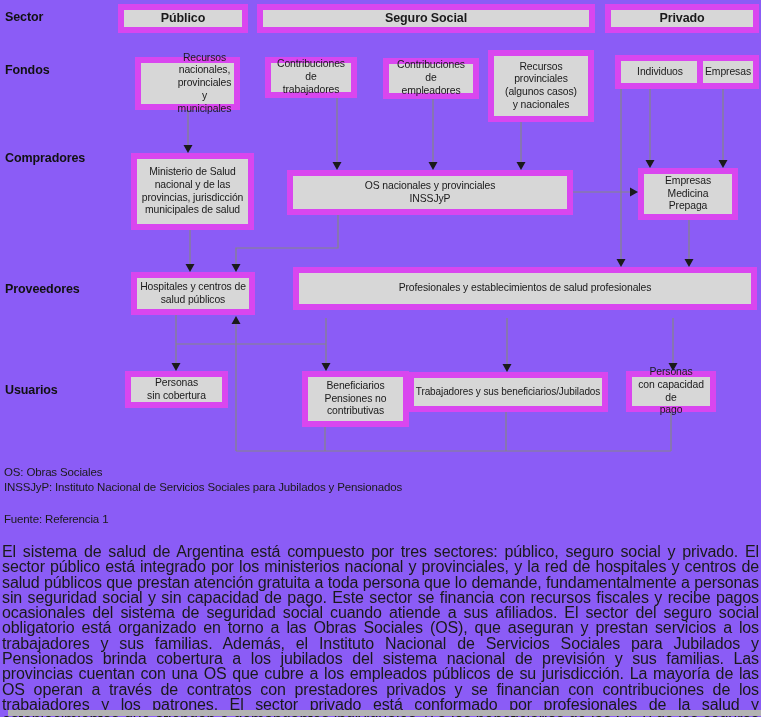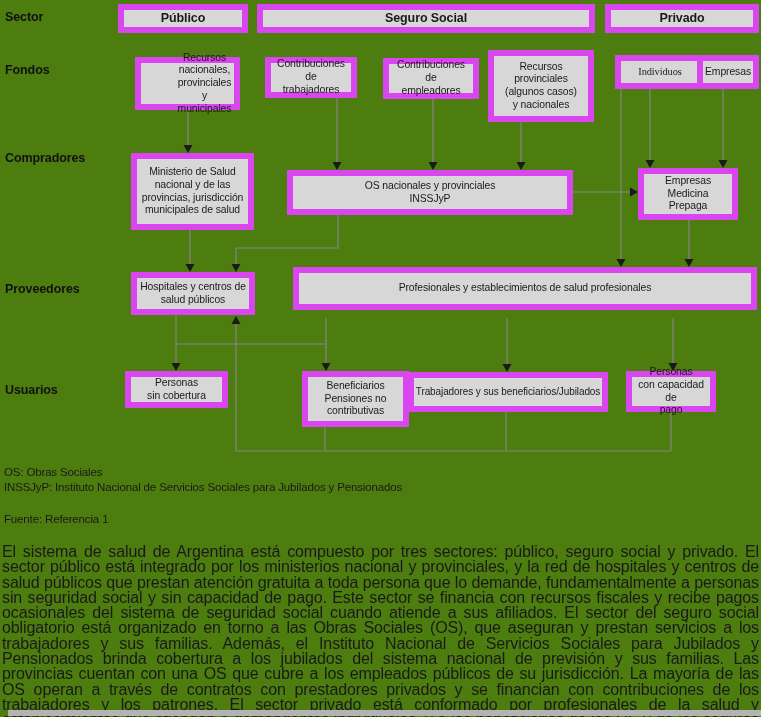--- a/index.html
+++ b/index.html
@@ -1,17 +1,17 @@
 <!DOCTYPE html>
 <html><head>
 <meta charset="utf-8">
 <style>
   html,body{margin:0;padding:0;background:#ffffff;}
   .canvas{
-    position:relative;width:761px;height:717px;background:#4d7c0f;overflow:hidden;
+    position:relative;width:761px;height:717px;background:#8b5cf6;overflow:hidden;
     font-family:"Liberation Sans", sans-serif;color:#1a1a1a;
   }
   .rowlabel{
     position:absolute;left:5px;font-size:12.5px;font-weight:bold;color:#111111;
     letter-spacing:-0.1px;white-space:nowrap;z-index:3;
   }
   .dbox{
     position:absolute;background:#d7d7d7;border:6px solid #d946ef;box-sizing:border-box;
     display:flex;align-items:center;justify-content:center;text-align:center;
     font-size:10.4px;line-height:1.22;letter-spacing:-0.1px;color:#1a1a1a;
@@ -110,21 +110,21 @@
   <div class="dbox" style="left:135px;top:57px;width:105px;height:53px;padding-left:35px;">Recursos nacionales,
 provinciales y
 municipales</div>
   <div class="dbox" style="left:265px;top:57px;width:92px;height:41px;">Contribuciones de
 trabajadores</div>
   <div class="dbox" style="left:383px;top:58px;width:96px;height:41px;">Contribuciones de
 empleadores</div>
   <div class="dbox" style="left:488px;top:50px;width:106px;height:72px;">Recursos provinciales
 (algunos casos)
 y nacionales</div>
-  <div class="dbox" style="left:615px;top:55px;width:90px;height:34px;font-family:Liberation Serif, serif;">Individuos</div>
+  <div class="dbox" style="left:615px;top:55px;width:90px;height:34px;">Individuos</div>
   <div class="dbox" style="left:697px;top:55px;width:62px;height:34px;">Empresas</div>
 
   <div class="dbox" style="left:131px;top:153px;width:123px;height:77px;">Ministerio de Salud
 nacional y de las
 provincias, jurisdicción
 municipales de salud</div>
   <div class="dbox" style="left:287px;top:170px;width:286px;height:45px;">OS nacionales y provinciales
 INSSJyP</div>
   <div class="dbox" style="left:638px;top:168px;width:100px;height:52px;">Empresas
 Medicina

